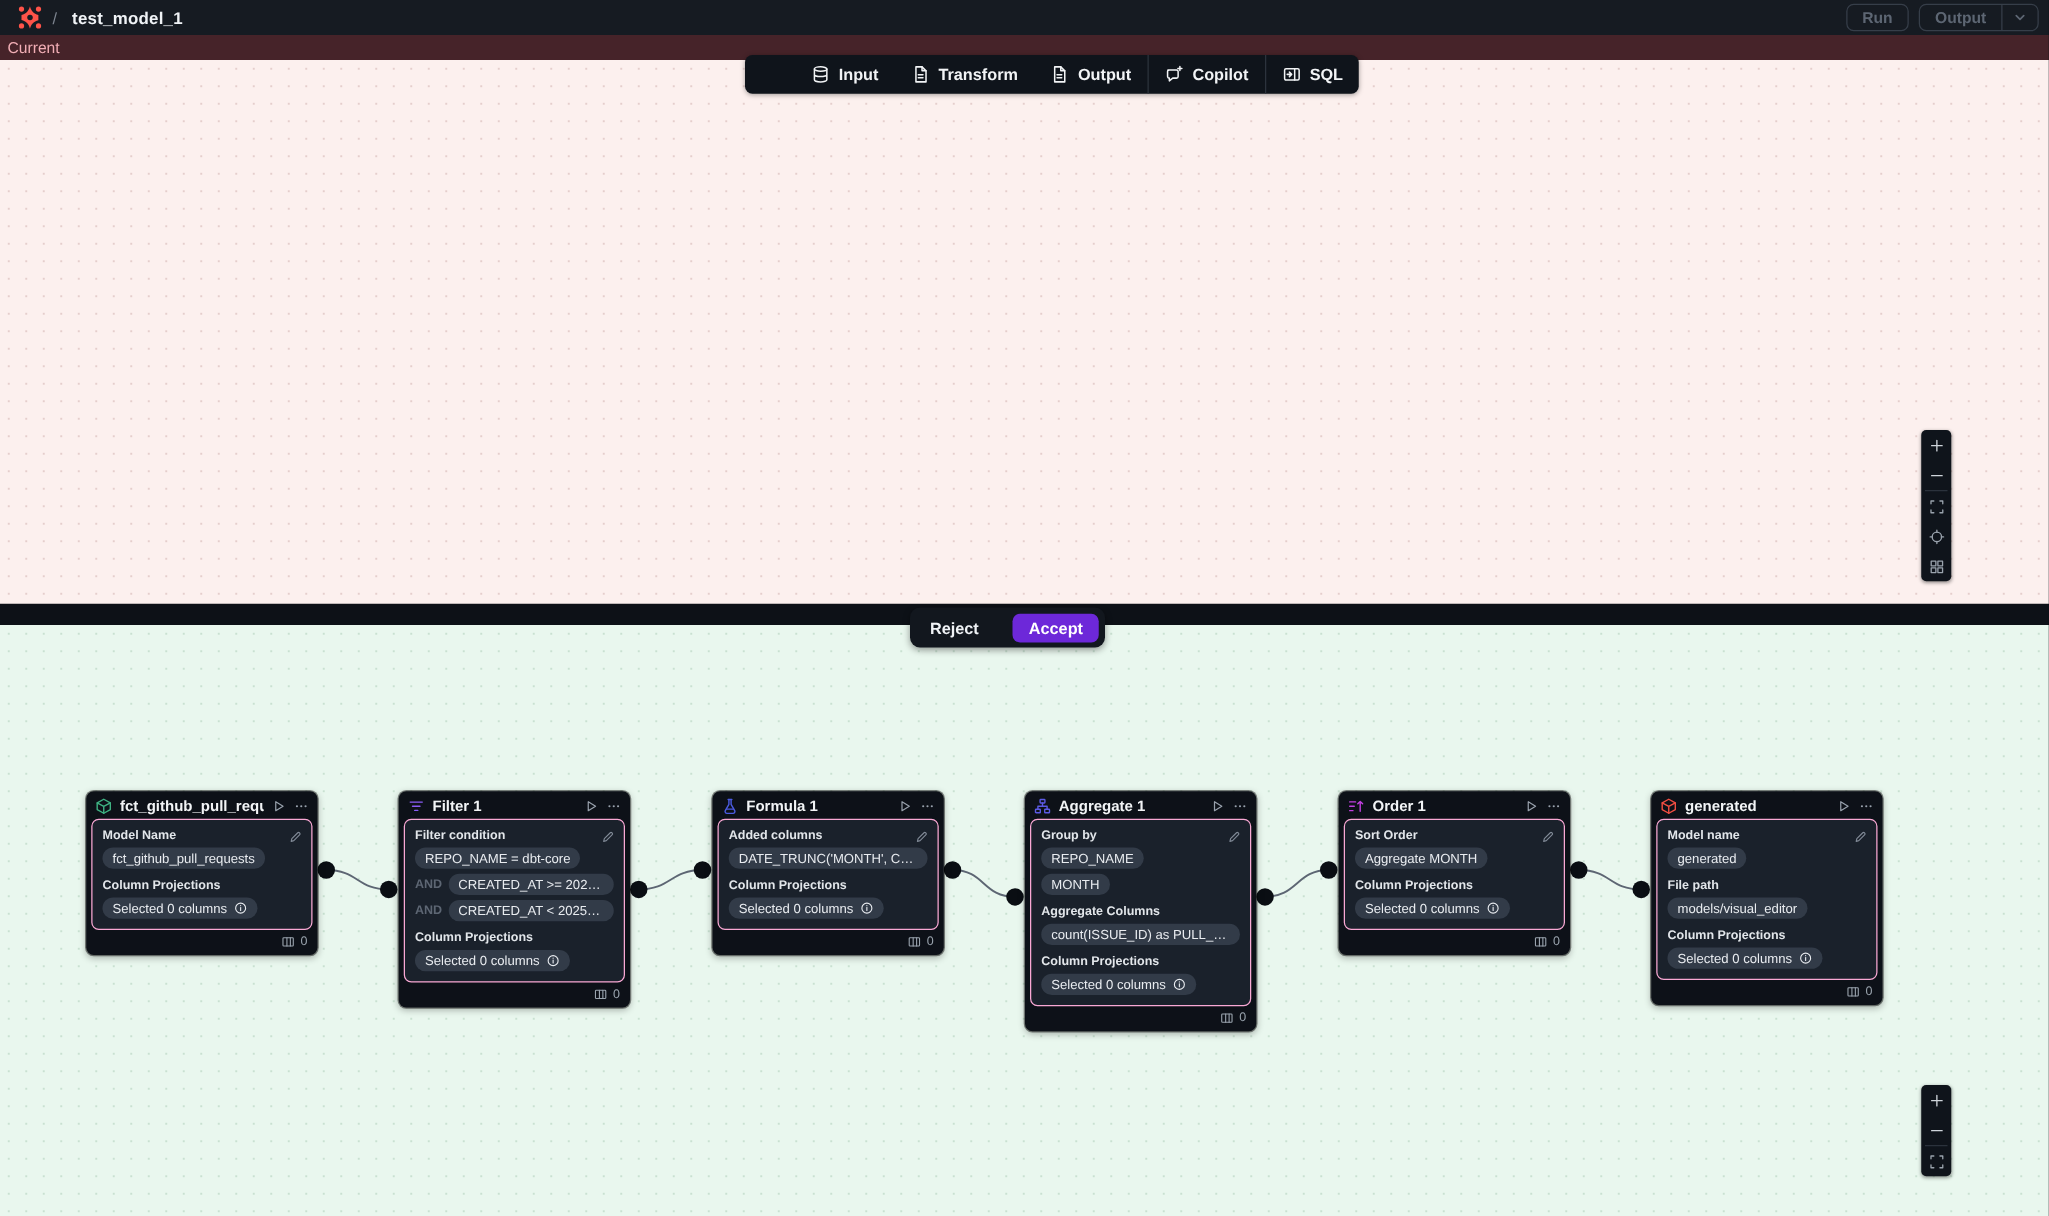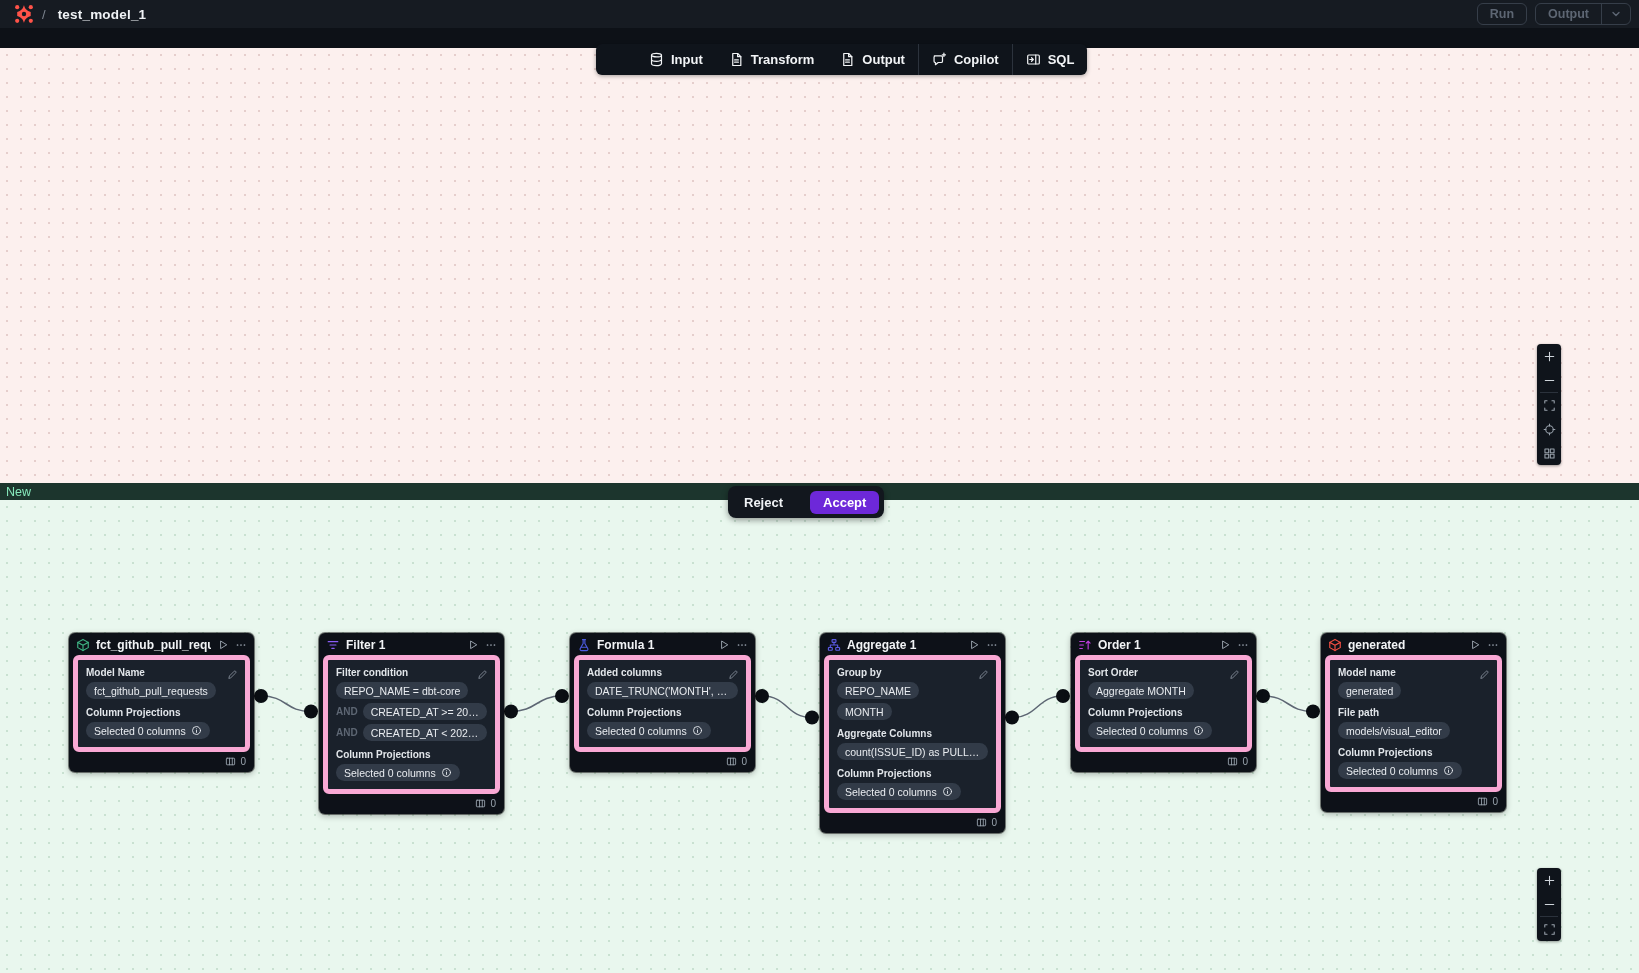--- a/index.html
+++ b/index.html
@@ -59,21 +59,21 @@
   .ctrl-div { height:1px; background:#2b323c; margin:0 3px; }
 
   
   .node { position:absolute; top:633px; width:185px; background:#0d1118; border-radius:6px;
     color:#e8ebee; box-shadow:0 0 0 1px rgba(0,0,0,.45), 0 2px 6px rgba(0,0,0,.3); z-index:10; }
   .node-header { display:flex; align-items:center; gap:6px; padding:4px 7px 3px; height:22px; }
   .node-header .icon svg { width:14px; height:14px; display:block; }
   .node-title { flex:1; font-size:12px; font-weight:bold; color:#f2f4f6; white-space:nowrap; overflow:hidden; }
   .hdr-btn { color:#98a1ac; display:flex; align-items:center; }
   .hdr-btn svg { width:12px; height:12px; }
-  .node-body { margin:0 4px; background:#1a212b; border:5px solid #f9a8d4; border-radius:6px;
+  .node-body { margin:0 4px; background:#1a212b; border:1px solid #f9a8d4; border-radius:6px;
     padding:7px 8px 8px; position:relative; }
   .body-edit { position:absolute; top:6px; right:7px; color:#828b98; }
   .body-edit svg { width:11px; height:11px; }
   .sec-label { font-size:10px; font-weight:bold; color:#e2e6ea; margin-top:8px; }
   .sec-label.first { margin-top:0; }
   .pill-row { display:flex; align-items:center; gap:5px; margin-top:4px; min-width:0; }
   .and-prefix { font-size:10px; font-weight:bold; color:#5d6673; flex:0 0 auto; }
   .pill { background:#323b48; border-radius:9px; padding:2.5px 8px; font-size:10.5px; color:#e9ecf0;
     white-space:nowrap; overflow:hidden; text-overflow:ellipsis; display:inline-flex;
     align-items:center; gap:5px; max-width:100%; min-width:0; }
@@ -136,22 +136,22 @@
           <span class="icon">
             <svg viewBox="0 0 16 16" fill="none" stroke="#5d6673" stroke-width="1.8" stroke-linecap="round" stroke-linejoin="round">
                 <path d="M4 6l4 4 4-4"></path>
               </svg>
           </span>
         </span>
       </div>
     </div>
   </div>
 
-  <div class="bar-new">
-    <span>New</span>
+  <div class="bar-current">
+    <span>Current</span>
   </div>
 
   <div class="toolbar" id="toolbar">
       <div class="tb-item">
         <span class="icon">
           <svg viewBox="0 0 16 16" fill="none" stroke="currentColor" stroke-width="1.3" stroke-linecap="round" stroke-linejoin="round">
             <ellipse cx="8" cy="3.4" rx="5.3" ry="1.9"></ellipse>
             <path d="M2.7 3.4v9.2c0 1 2.4 1.9 5.3 1.9s5.3-.9 5.3-1.9V3.4M2.7 8c0 1 2.4 1.9 5.3 1.9S13.3 9 13.3 8"></path>
           </svg>
         </span>

